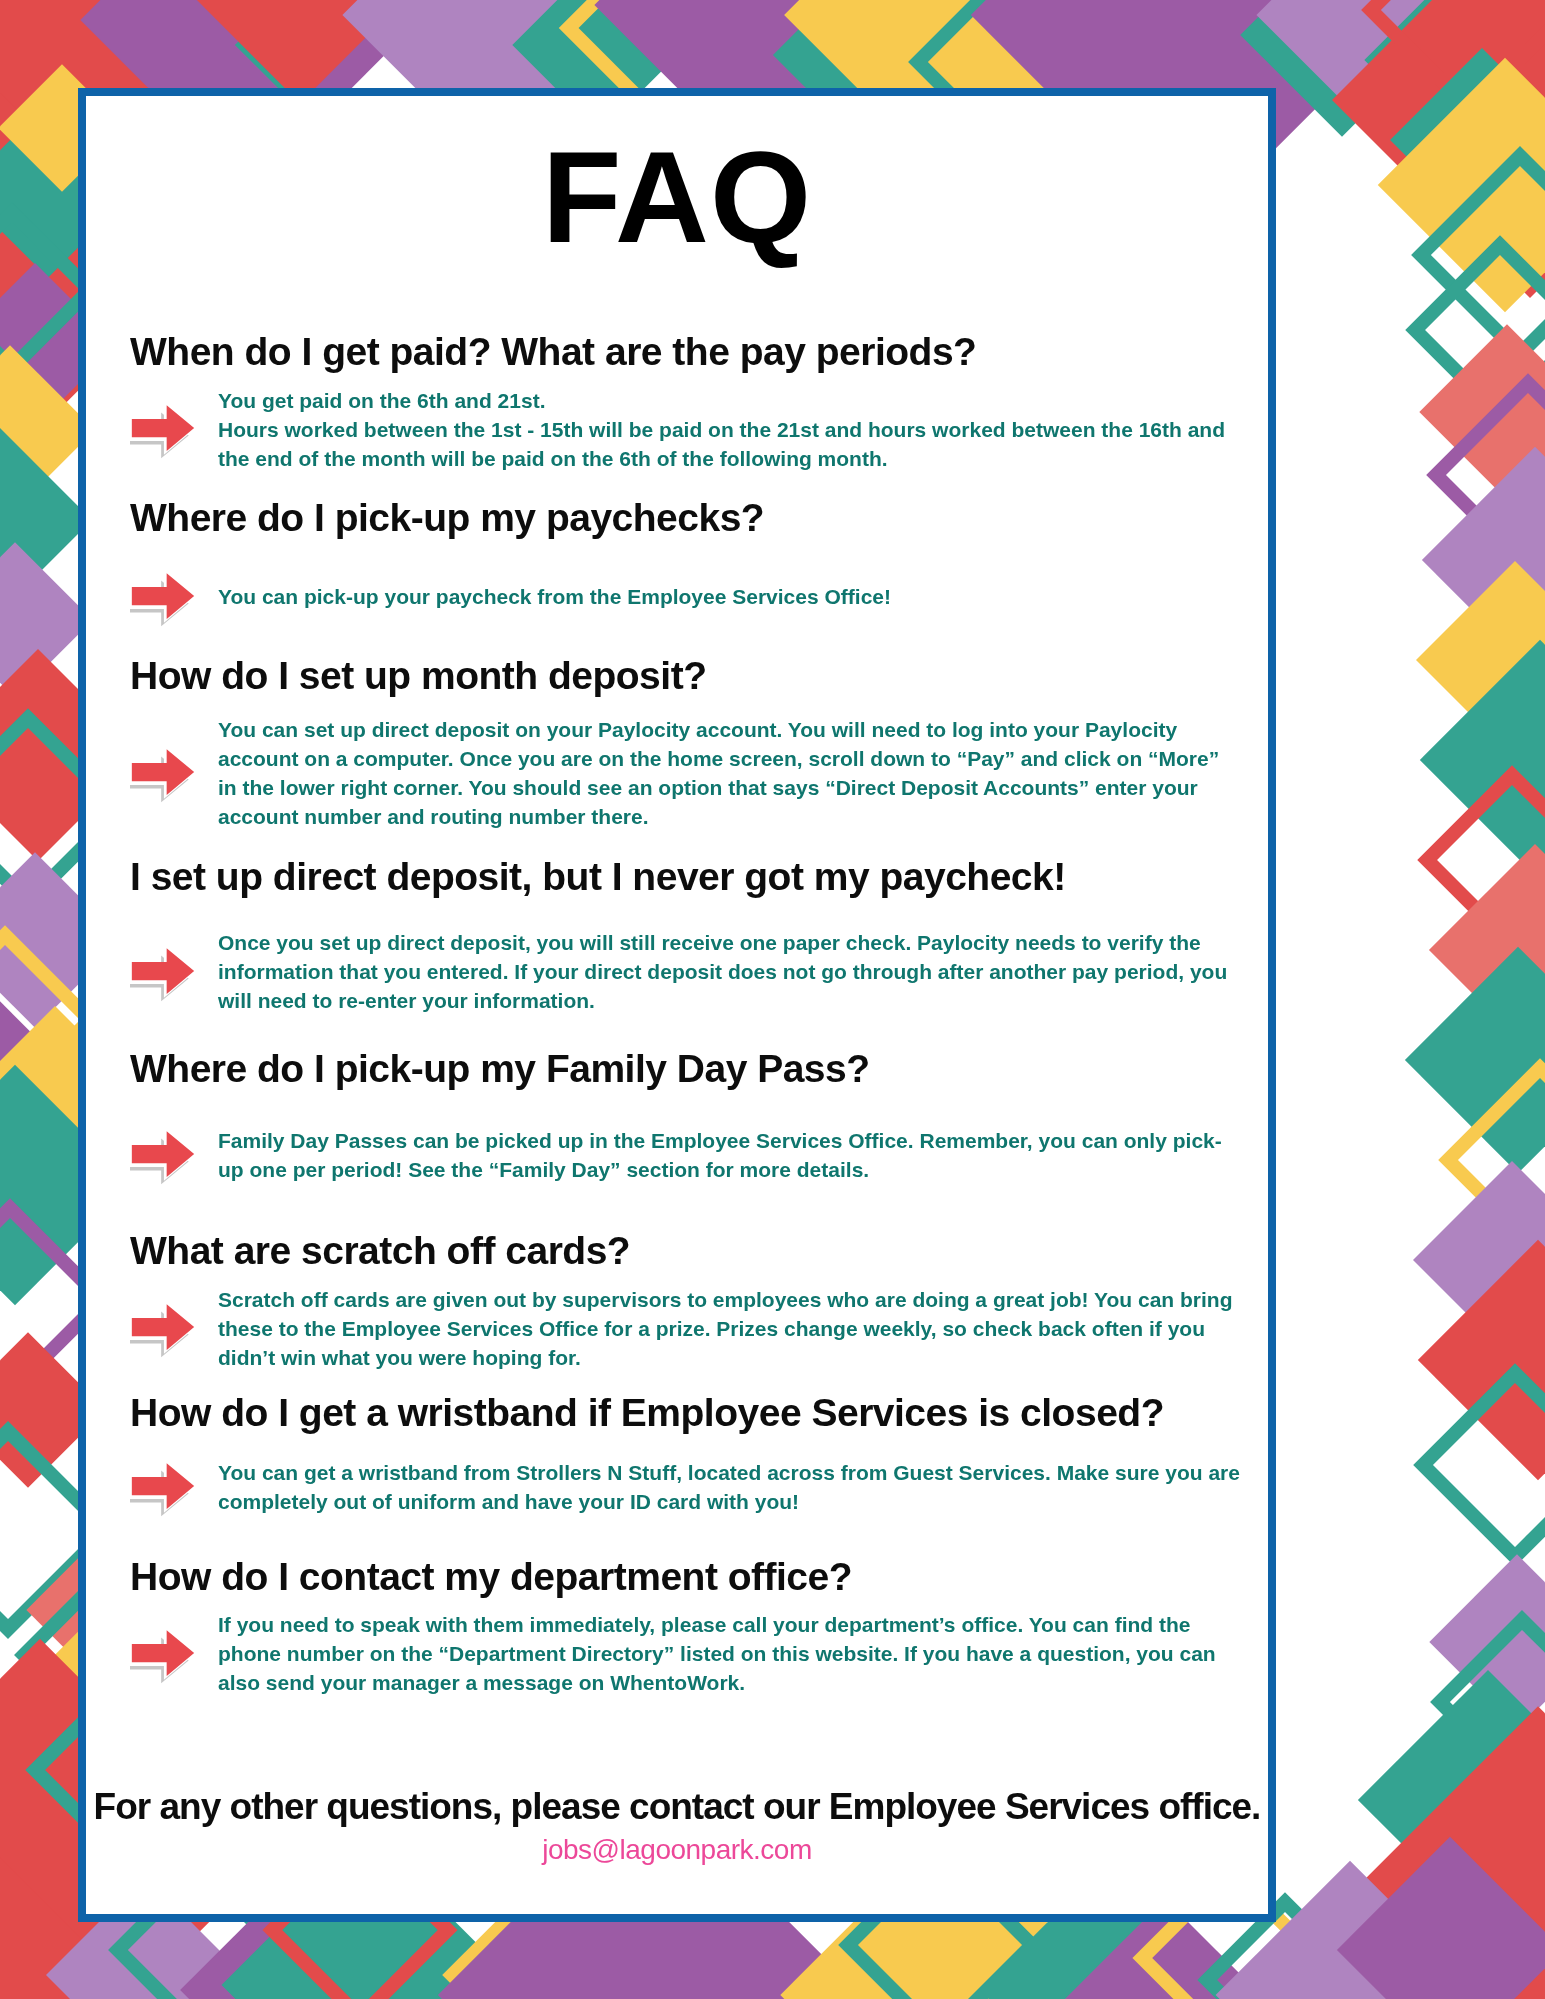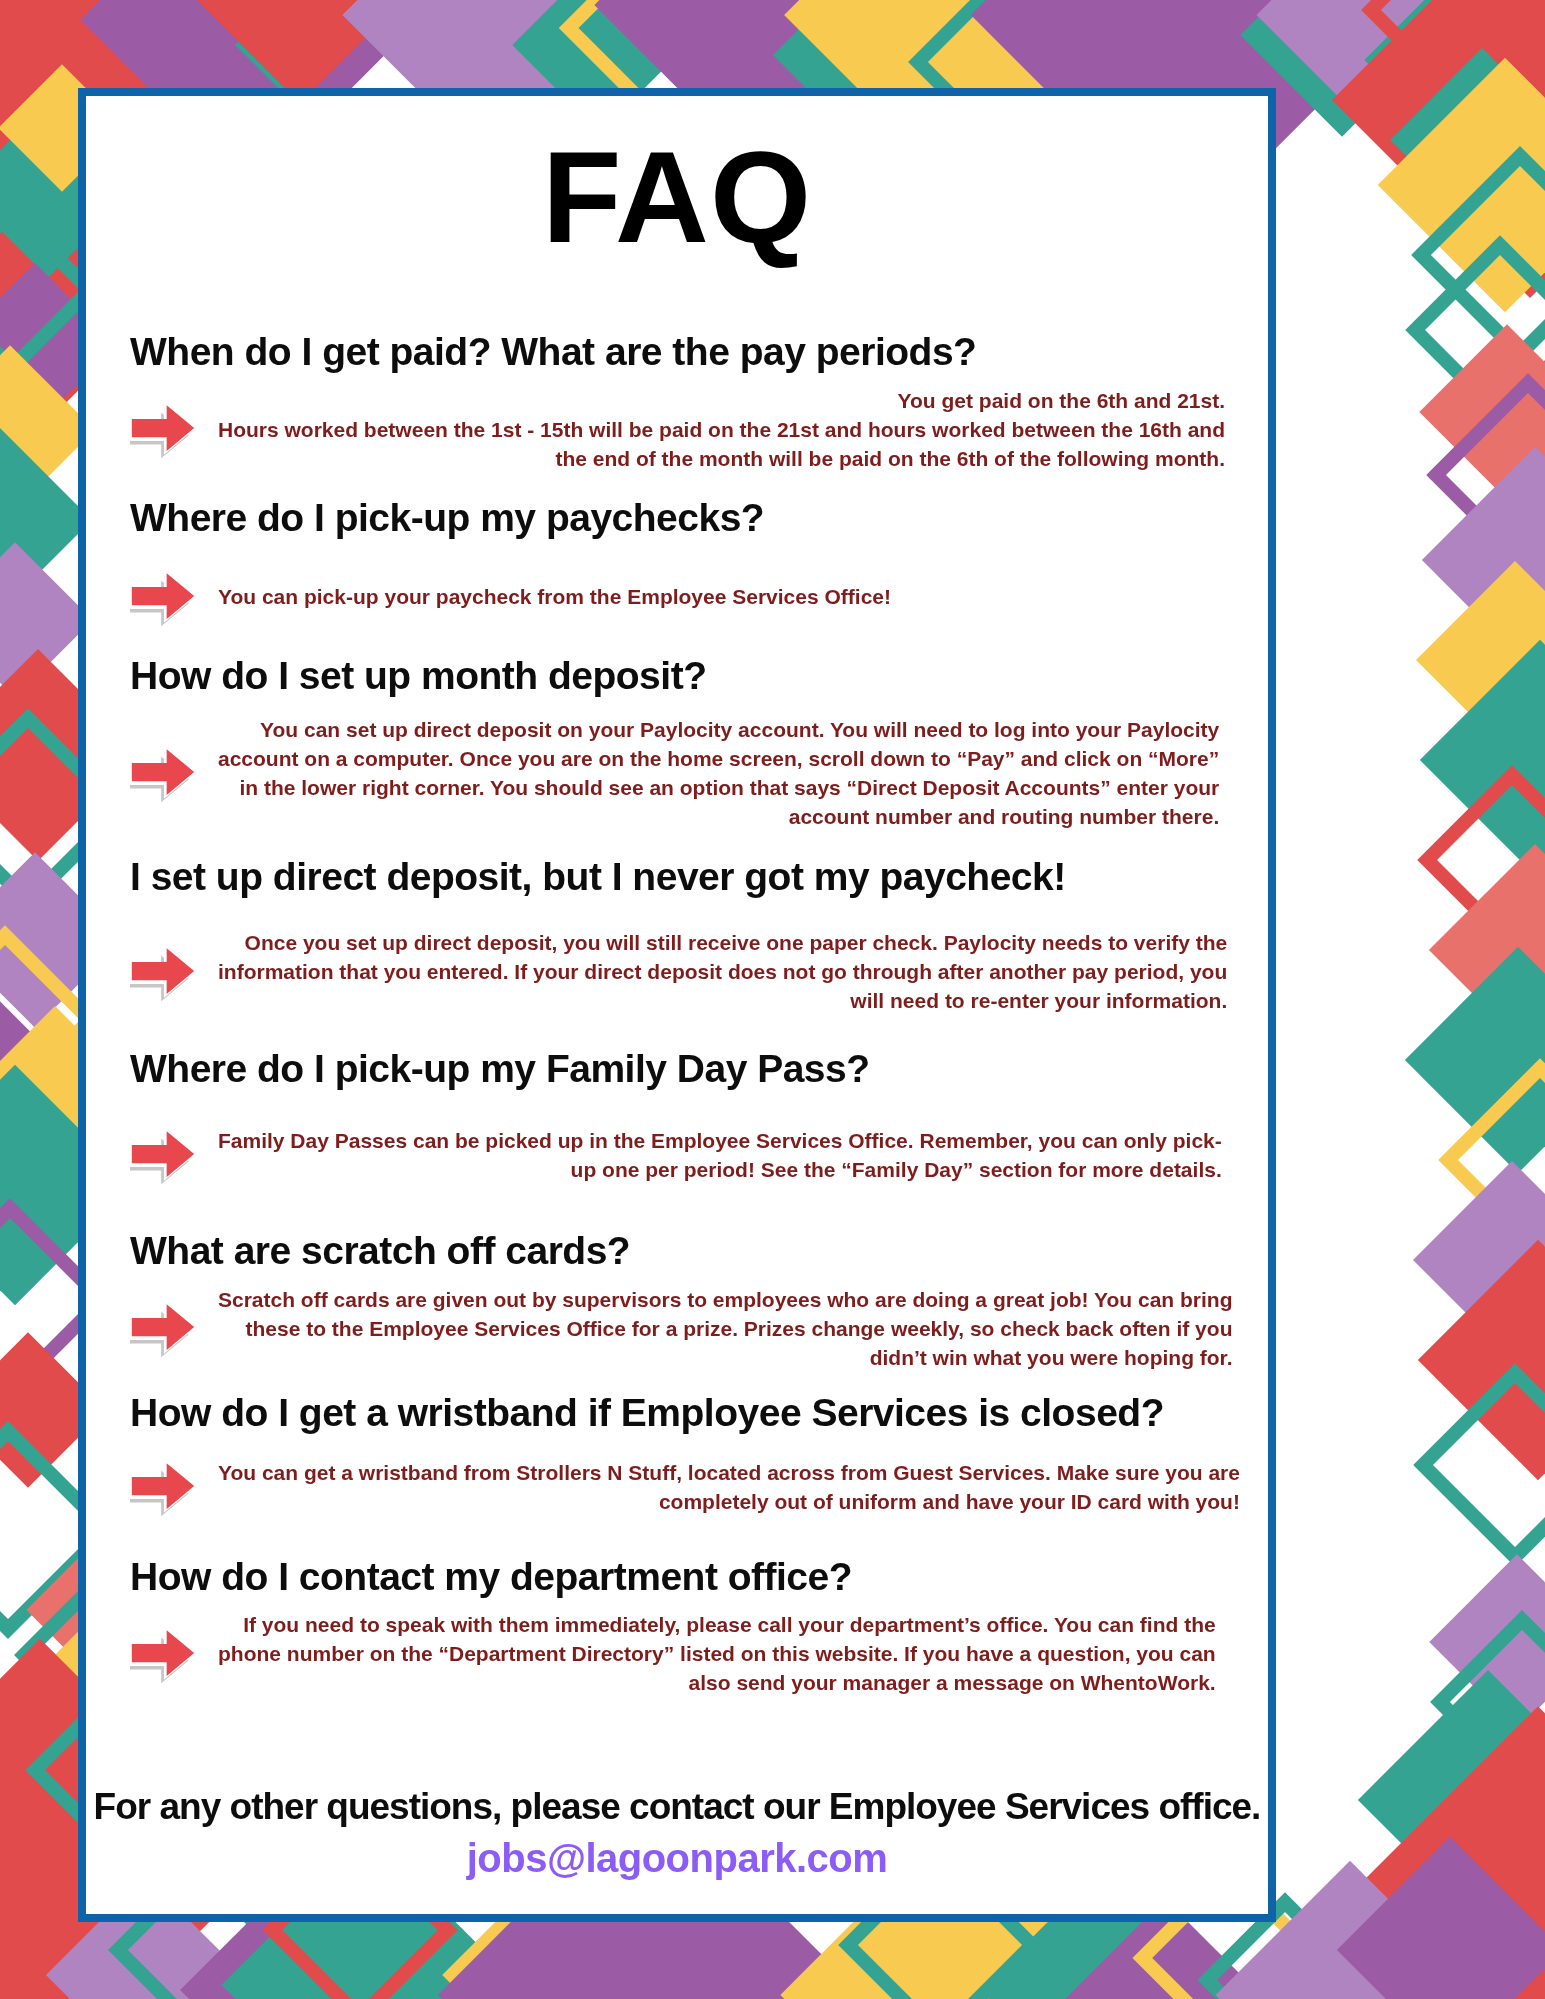--- a/index.html
+++ b/index.html
@@ -24,31 +24,31 @@
     font-size:39px;font-weight:700;color:#0d0d0d;line-height:1.2;
     letter-spacing:-0.5px;
   }
   .answer{
     display:flex;align-items:center;
     margin-left:44px;margin-right:20px;
   }
   .arrow-wrap{flex:0 0 66px;height:60px;}
   .answer-text{
     margin-left:22px;
-    font-size:21px;font-weight:700;color:#7f1d1d;line-height:29px;
-    white-space:pre-line;letter-spacing:0;text-align:right;
+    font-size:21px;font-weight:700;color:#0f766e;line-height:29px;
+    white-space:pre-line;letter-spacing:0;
   }
   .footer{
     text-align:center;white-space:nowrap;
   }
   .footer-line1{
     font-size:37px;font-weight:700;color:#0d0d0d;letter-spacing:-1px;line-height:1.35;
   }
   .footer-line2{
-    font-size:40px;font-weight:700;color:#8b5cf6;letter-spacing:-0.5px;line-height:1.3;
+    font-size:28px;font-weight:400;color:#ec4899;letter-spacing:-0.5px;line-height:1.3;
   }
 </style>
 </head>
 <body>
 
 <svg id="deco" viewBox="0 0 1545 1999" preserveAspectRatio="none" aria-hidden="true">
     <rect x="-160" y="-20" width="380" height="380" fill="#e24b4b" transform="rotate(45 30 170)"></rect>
     <rect x="0" y="-120" width="300" height="300" fill="#e24b4b" transform="rotate(45 150 30)"></rect>
     <rect x="-14" y="128" width="124" height="124" fill="#34a391" transform="rotate(45 48 190)"></rect>
     <rect x="17" y="83" width="90" height="90" fill="#f8ca4f" transform="rotate(45 62 128)"></rect>

